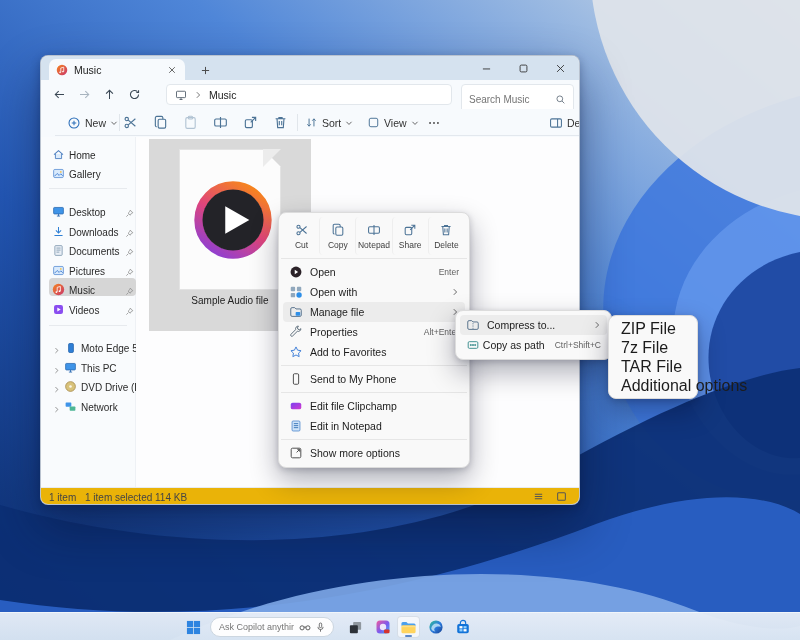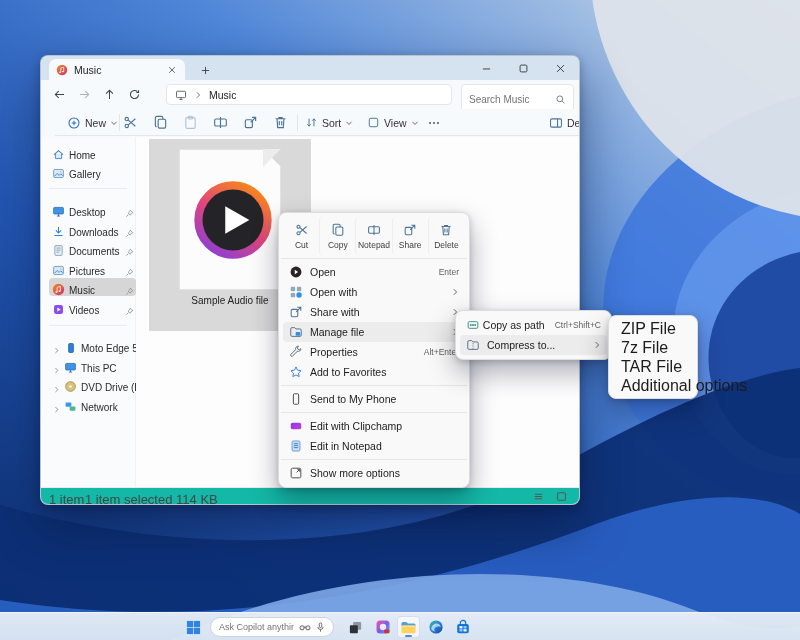--- a/index.html
+++ b/index.html
@@ -47,22 +47,22 @@
 
   .content { position:absolute; left:95px; top:0; right:0; height:100%; }
   .tile { position:absolute; left:13px; top:2px; width:162px; height:192px; background:#d9d9d9; }
   .page { position:absolute; left:30px; top:10px; width:102px; height:141px; background:#fcfcfc;
           clip-path:polygon(0 0, calc(100% - 18px) 0, 100% 18px, 100% 100%, 0 100%);
           box-shadow:inset 0 0 0 1px #e3e3e3; }
   .fold { position:absolute; right:30px; top:10px; width:0; height:0;
           border-style:solid; border-width:0 0 18px 18px; border-color:transparent transparent transparent #ececec; }
   .tile-label { position:absolute; left:0; top:156px; width:100%; text-align:center; font-size:10px; color:#222; }
 
-  .statusbar { position:absolute; left:0; bottom:0; width:100%; height:17px; background:#14b8a6;
-               border-top:1px solid #e7ebef; font-size:13px; color:#454545; }
+  .statusbar { position:absolute; left:0; bottom:0; width:100%; height:17px; background:#eab308;
+               border-top:1px solid #e7ebef; font-size:10px; color:#454545; }
 
   
   .menu { position:absolute; background:#f9f9f9; border:1px solid #dcdcdc; border-radius:8px;
           box-shadow:0 12px 28px rgba(0,5,30,.32), 0 2px 6px rgba(0,5,30,.18); padding:4px 0; font-size:10.5px; }
   .qrow { display:flex; height:38px; margin:0 5px 2px 5px; }
   .qa { flex:1; display:flex; flex-direction:column; align-items:center; justify-content:center; gap:3px; border-radius:4px; }
   .qa + .qa { border-left:1px solid #eeeeee; }
   .qa .ql { font-size:8.5px; color:#3e3e3e; }
   .mi { display:flex; align-items:center; height:20px; margin:0 4px; padding:0 6px; border-radius:4px; }
   .mi.hl { background:#ececec; }
@@ -603,34 +603,20 @@
             <circle cx="11.5" cy="11.5" r="3.1" fill="#2e8fe8"></circle>
           </svg>
         </span>
       <span class="mtx">Open with</span>
       <span class="mch">
           <svg width="8" height="8" viewBox="0 0 10 10" fill="none" stroke="#555" stroke-width="1.1">
             <path d="M3.5 1.5L7 5 3.5 8.5"></path>
           </svg>
         </span>
     </div>
-    <div class="mi">
-      <span class="mic">
-          <svg width="14" height="14" viewBox="0 0 16 16" fill="none" stroke="#4c7396" stroke-width="1.2">
-            <rect x="2.5" y="5" width="7.5" height="8.5" rx="1.4"></rect>
-            <path d="M9.5 2.5h4v4M13.3 2.7L8.2 7.8"></path>
-          </svg>
-        </span>
-      <span class="mtx">Share with</span>
-      <span class="mch">
-          <svg width="8" height="8" viewBox="0 0 10 10" fill="none" stroke="#555" stroke-width="1.1">
-            <path d="M3.5 1.5L7 5 3.5 8.5"></path>
-          </svg>
-        </span>
-    </div>
     <div class="mi hl">
       <span class="mic">
           <svg width="14" height="14" viewBox="0 0 16 16">
             <path d="M2 4.5A1.5 1.5 0 0 1 3.5 3h3L8 4.5h4.5A1.5 1.5 0 0 1 14 6v5.5a1.5 1.5 0 0 1-1.5 1.5h-9A1.5 1.5 0 0 1 2 11.5z" fill="none" stroke="#55708a" stroke-width="1.1"></path>
             <rect x="7.6" y="8" width="5.2" height="4.2" rx="0.9" fill="#2e8fe8"></rect>
           </svg>
         </span>
       <span class="mtx">Manage file</span>
       <span class="mch">
           <svg width="8" height="8" viewBox="0 0 10 10" fill="none" stroke="#555" stroke-width="1.1">
@@ -670,21 +656,21 @@
           <svg width="14" height="14" viewBox="0 0 16 16">
             <defs>
               <linearGradient id="cc" x1="0" y1="0" x2="1" y2="1">
                 <stop offset="0" stop-color="#7a3ff0"></stop>
                 <stop offset="1" stop-color="#d23ad0"></stop>
               </linearGradient>
             </defs>
             <rect x="2" y="4.2" width="12" height="7.6" rx="2.2" fill="url(#cc)"></rect>
           </svg>
         </span>
-      <span class="mtx">Edit with Clipchamp</span>
+      <span class="mtx">Edit file Clipchamp</span>
     </div>
     <div class="mi">
       <span class="mic">
           <svg width="14" height="14" viewBox="0 0 16 16">
             <rect x="3.5" y="2.3" width="9" height="11.4" rx="1.2" fill="#cfe4f9" stroke="#5a8fd0" stroke-width="1"></rect>
             <path d="M5.5 5.3h5M5.5 7.6h5M5.5 9.9h5" stroke="#2e6db3" stroke-width="1"></path>
           </svg>
         </span>
       <span class="mtx">Edit in Notepad</span>
     </div>
@@ -694,45 +680,45 @@
           <svg width="14" height="14" viewBox="0 0 16 16" fill="none" stroke="#4a4a4a" stroke-width="1.1">
             <rect x="2.5" y="2.5" width="11" height="11" rx="1.6"></rect>
             <path d="M8.7 7.3l3.2-3.2M12.2 6.5V3.8H9.5"></path>
           </svg>
         </span>
       <span class="mtx">Show more options</span>
     </div>
   </div>
 
   <div class="menu" style="left:455px; top:310px; width:157px;">
+    <div class="mi hl">
+      <span class="mic">
+          <svg width="14" height="14" viewBox="0 0 16 16">
+            <path d="M2 4.5A1.5 1.5 0 0 1 3.5 3h3L8 4.5h4.5A1.5 1.5 0 0 1 14 6v5.5a1.5 1.5 0 0 1-1.5 1.5h-9A1.5 1.5 0 0 1 2 11.5z" fill="none" stroke="#55708a" stroke-width="1.1"></path>
+            <path d="M8 6v1.2M8 8.6v1.2M8 11.2v1" stroke="#55708a" stroke-width="1.1"></path>
+          </svg>
+        </span>
+      <span class="mtx">Compress to...</span>
+      <span class="mch">
+          <svg width="8" height="8" viewBox="0 0 10 10" fill="none" stroke="#555" stroke-width="1.1">
+            <path d="M3.5 1.5L7 5 3.5 8.5"></path>
+          </svg>
+        </span>
+    </div>
     <div class="mi">
       <span class="mic">
           <svg width="14" height="14" viewBox="0 0 16 16" fill="none" stroke="#3d8f8f" stroke-width="1.1">
             <rect x="2.5" y="4.2" width="11" height="7.6" rx="1.3"></rect>
             <circle cx="5.5" cy="8" r="0.7" fill="#3d8f8f"></circle>
             <circle cx="8" cy="8" r="0.7" fill="#3d8f8f"></circle>
             <circle cx="10.5" cy="8" r="0.7" fill="#3d8f8f"></circle>
           </svg>
         </span>
       <span class="mtx">Copy as path</span>
       <span class="msc">Ctrl+Shift+C</span>
-    </div>
-    <div class="mi hl">
-      <span class="mic">
-          <svg width="14" height="14" viewBox="0 0 16 16">
-            <path d="M2 4.5A1.5 1.5 0 0 1 3.5 3h3L8 4.5h4.5A1.5 1.5 0 0 1 14 6v5.5a1.5 1.5 0 0 1-1.5 1.5h-9A1.5 1.5 0 0 1 2 11.5z" fill="none" stroke="#55708a" stroke-width="1.1"></path>
-            <path d="M8 6v1.2M8 8.6v1.2M8 11.2v1" stroke="#55708a" stroke-width="1.1"></path>
-          </svg>
-        </span>
-      <span class="mtx">Compress to...</span>
-      <span class="mch">
-          <svg width="8" height="8" viewBox="0 0 10 10" fill="none" stroke="#555" stroke-width="1.1">
-            <path d="M3.5 1.5L7 5 3.5 8.5"></path>
-          </svg>
-        </span>
     </div>
   </div>
 
   <div class="menu" style="left:608px; top:315px; width:90px; padding:3px 0;">
     <div class="mi-plain">
         <span>ZIP File</span>
       </div>
     <div class="mi-plain">
         <span>7z File</span>
       </div>

